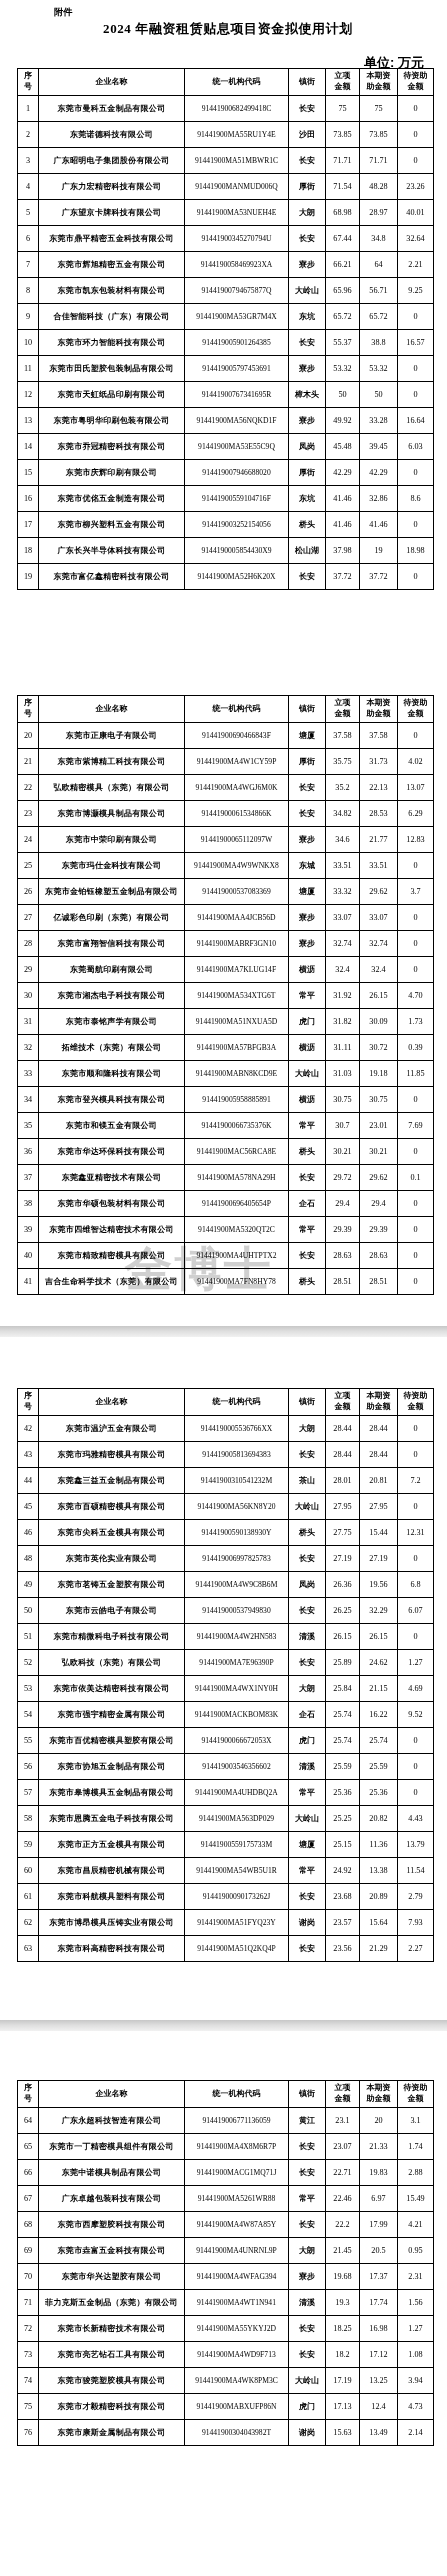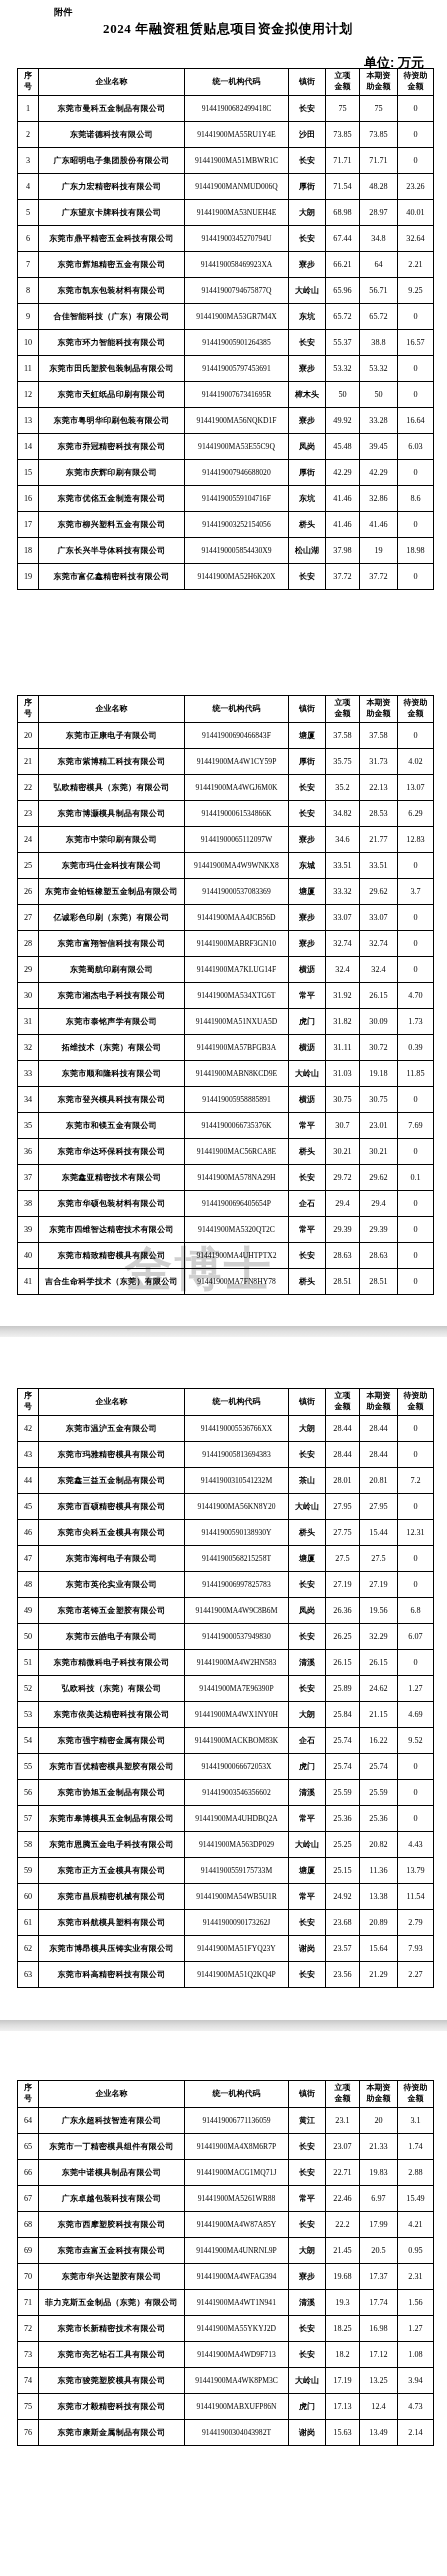--- a/index.html
+++ b/index.html
@@ -572,29 +572,20 @@
         <tr>
           <td class="idx">46</td>
           <td class="name">东莞市尖科五金模具有限公司</td>
           <td class="code">91441900590138930Y</td>
           <td class="town">桥头</td>
           <td class="num">27.75</td>
           <td class="num">15.44</td>
           <td class="num">12.31</td>
         </tr>
         <tr>
-          <td class="idx">47</td>
-          <td class="name">东莞市海柯电子有限公司</td>
-          <td class="code">91441900568215258T</td>
-          <td class="town">塘厦</td>
-          <td class="num">27.5</td>
-          <td class="num">27.5</td>
-          <td class="num">0</td>
-        </tr>
-        <tr>
           <td class="idx">48</td>
           <td class="name">东莞市英伦实业有限公司</td>
           <td class="code">914419006997825783</td>
           <td class="town">长安</td>
           <td class="num">27.19</td>
           <td class="num">27.19</td>
           <td class="num">0</td>
         </tr>
         <tr>
           <td class="idx">49</td>

